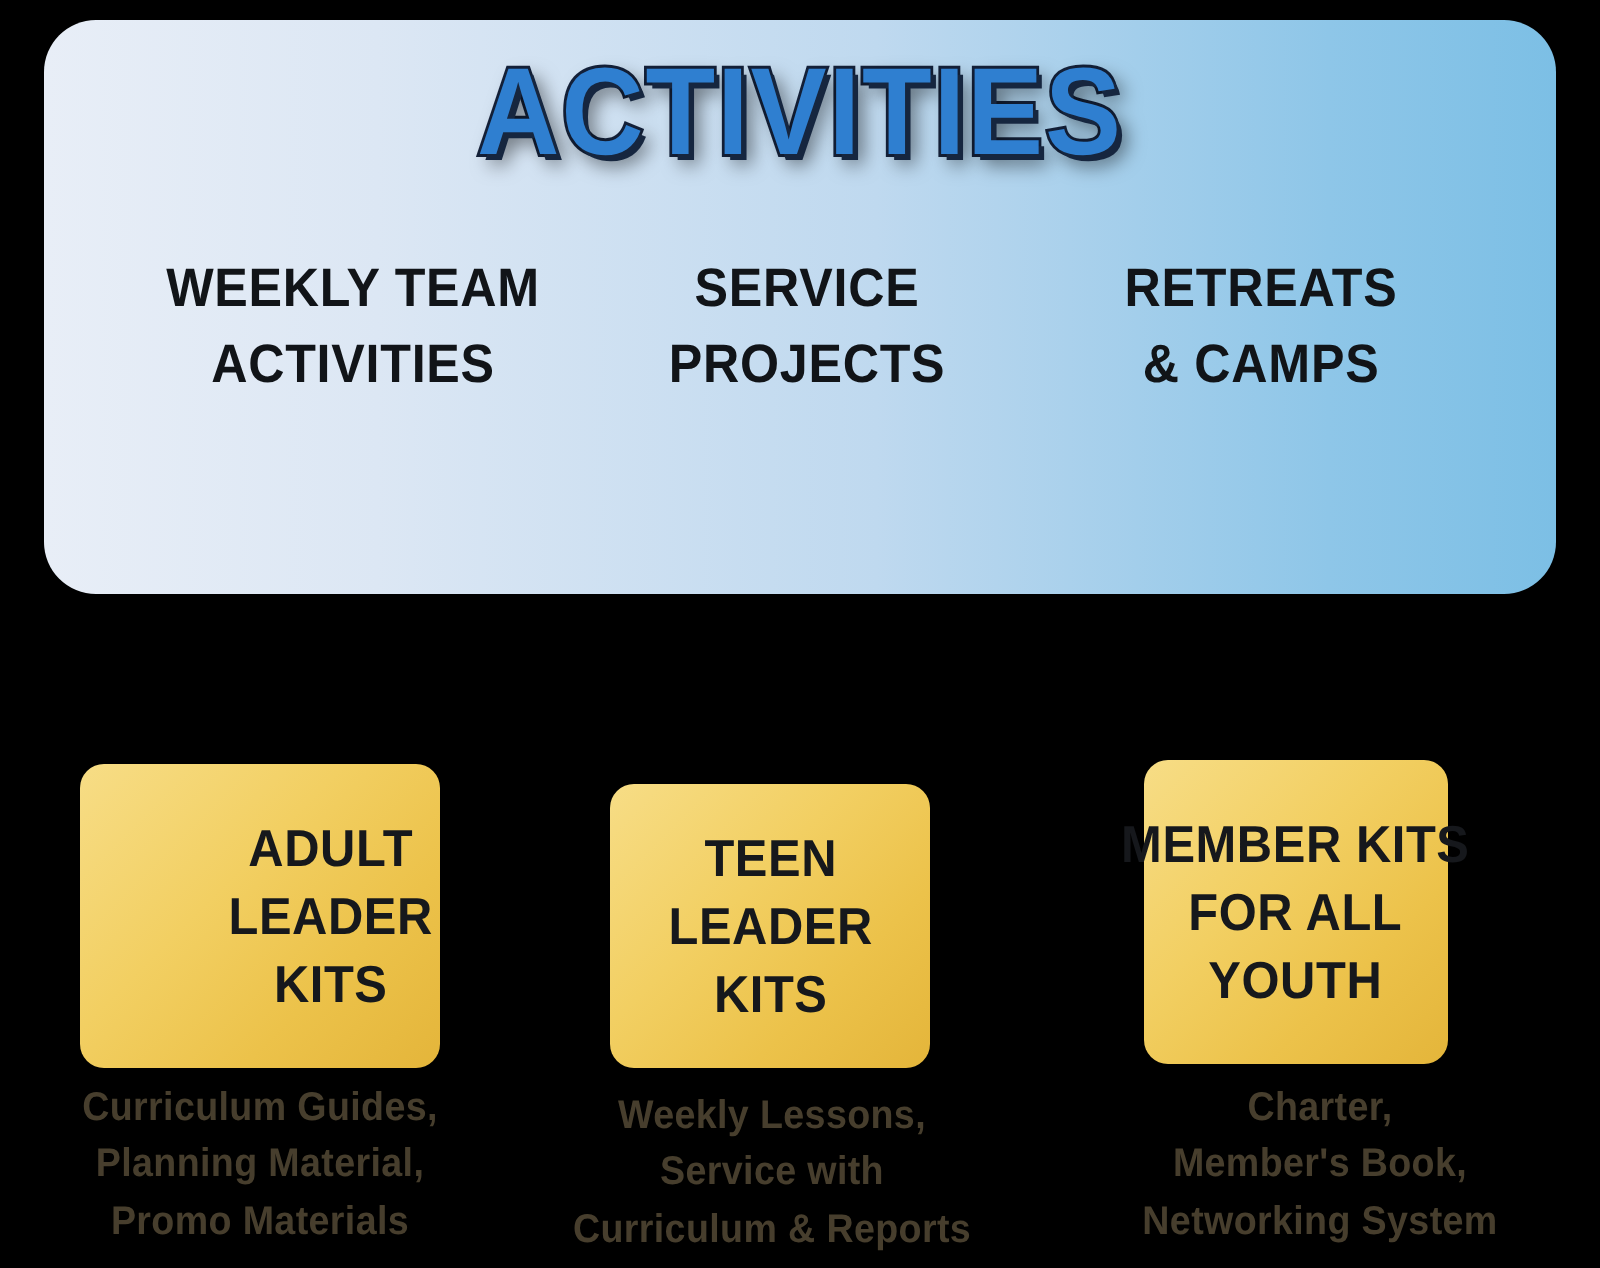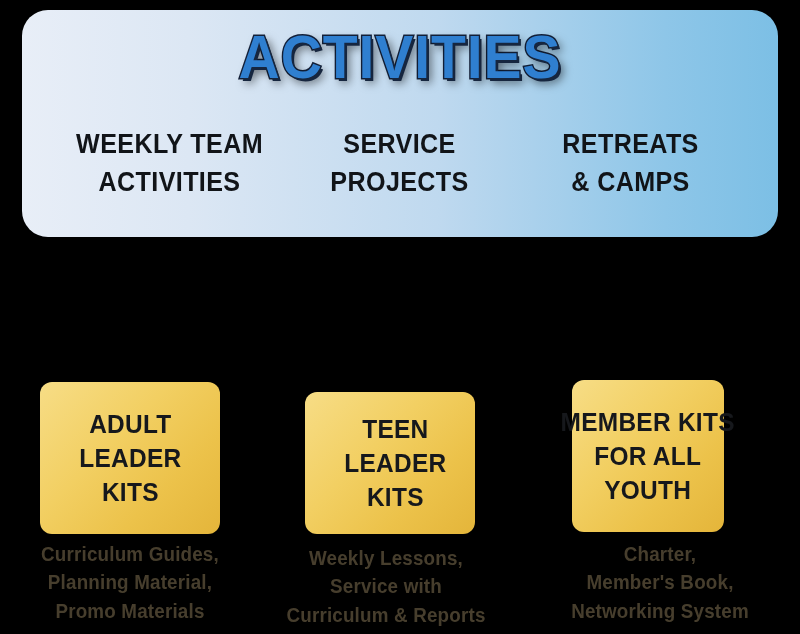--- a/index.html
+++ b/index.html
@@ -20,21 +20,21 @@
     height: 634px;
     background: #000000;
   }
 
   
   .activities-panel {
     position: absolute;
     left: 22px;
     top: 10px;
     width: 756px;
-    height: 227px;
+    height: 287px;
     border-radius: 26px;
     background: linear-gradient(to right, #e8eef7 0%, #dce7f4 22%, #bfd9ef 55%, #8ec6e8 85%, #7cbfe5 100%);
     box-shadow: 0 0 0 8px #000000, 0 10px 26px rgba(0,0,0,0.85);
     overflow: hidden;
   }
 
   .activities-title {
     position: absolute;
     left: 0;
     right: 0;
@@ -53,21 +53,21 @@
        5px 5px 10px rgba(0,0,0,0.55);
     transform: scaleX(0.92);
   }
 
   .activities-cols {
     position: absolute;
     left: 0;
     right: 0;
     top: 116px;
     display: flex;
-    justify-content: space-between;
+    justify-content: flex-end;
     padding: 0 34px;
     box-sizing: border-box;
   }
   .act-col {
     width: 33%;
     text-align: center;
     font-family: "Liberation Sans Narrow", "Liberation Sans", sans-serif;
     font-weight: bold;
     font-size: 27px;
     line-height: 1.4;
@@ -124,22 +124,22 @@
     font-weight: bold;
     font-size: 26px;
     line-height: 1.32;
     text-align: center;
     color: #16181c;
     letter-spacing: 0.3px;
     transform: scaleX(0.94);
   }
   .kit-line { display: block; white-space: nowrap; }
 
-  #kit-adult  { left: 40px;  top: 382px; width: 180px; height: 152px; }
-  #kit-teen   { left: 305px; top: 392px; width: 160px; height: 142px; padding-left: 10px; }
+  #kit-adult  { left: 40px;  top: 382px; width: 180px; height: 152px; justify-content: flex-end; }
+  #kit-teen   { left: 305px; top: 392px; width: 160px; height: 142px; }
   #kit-member { left: 572px; top: 380px; width: 152px; height: 152px; }
 
   
   .caption {
     position: absolute;
     font-family: "Liberation Sans Narrow", "Liberation Sans", sans-serif;
     font-weight: bold;
     font-size: 20px;
     line-height: 1.42;
     text-align: center;

